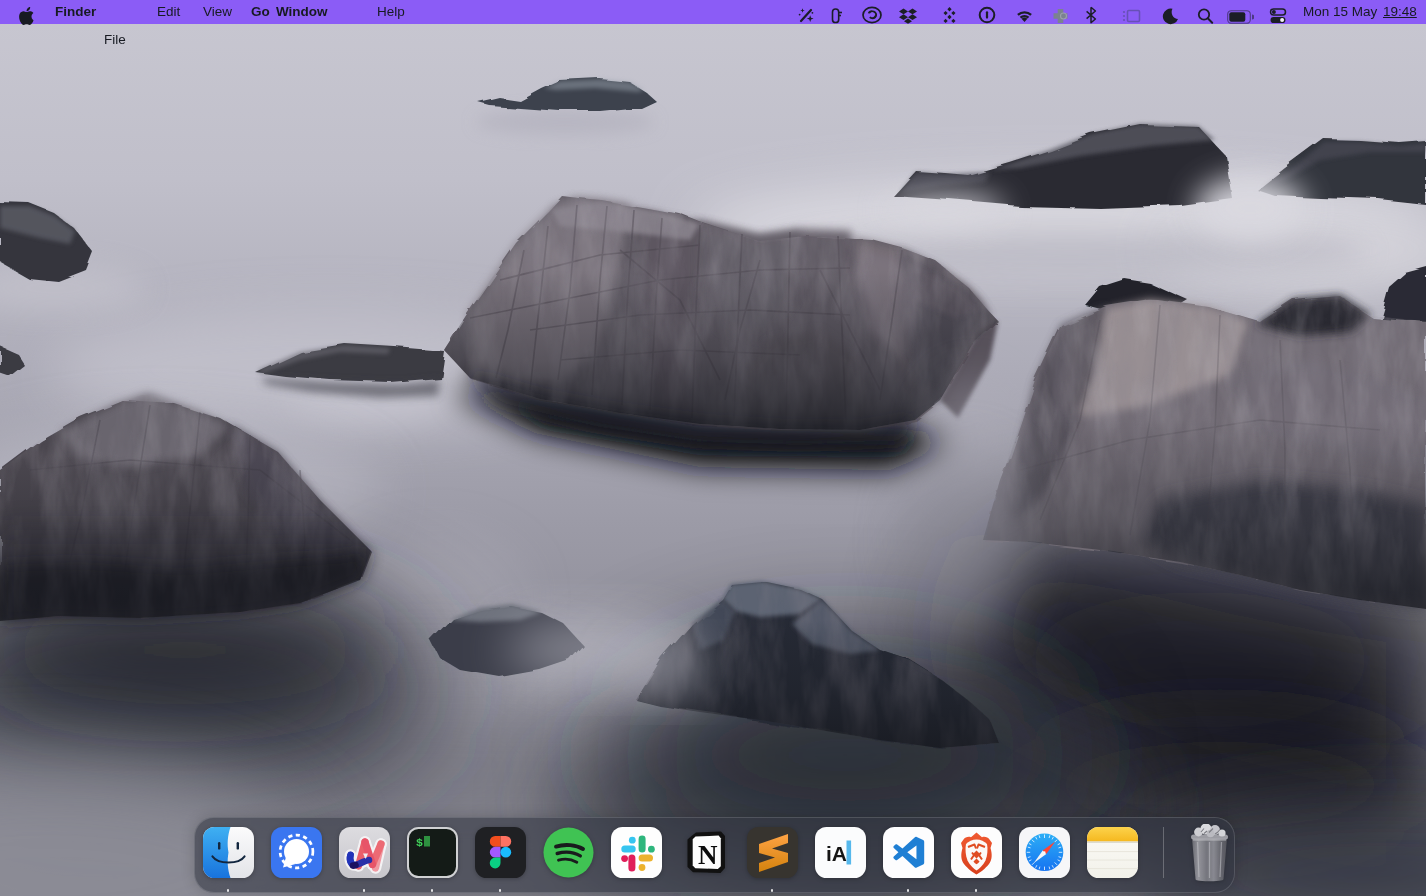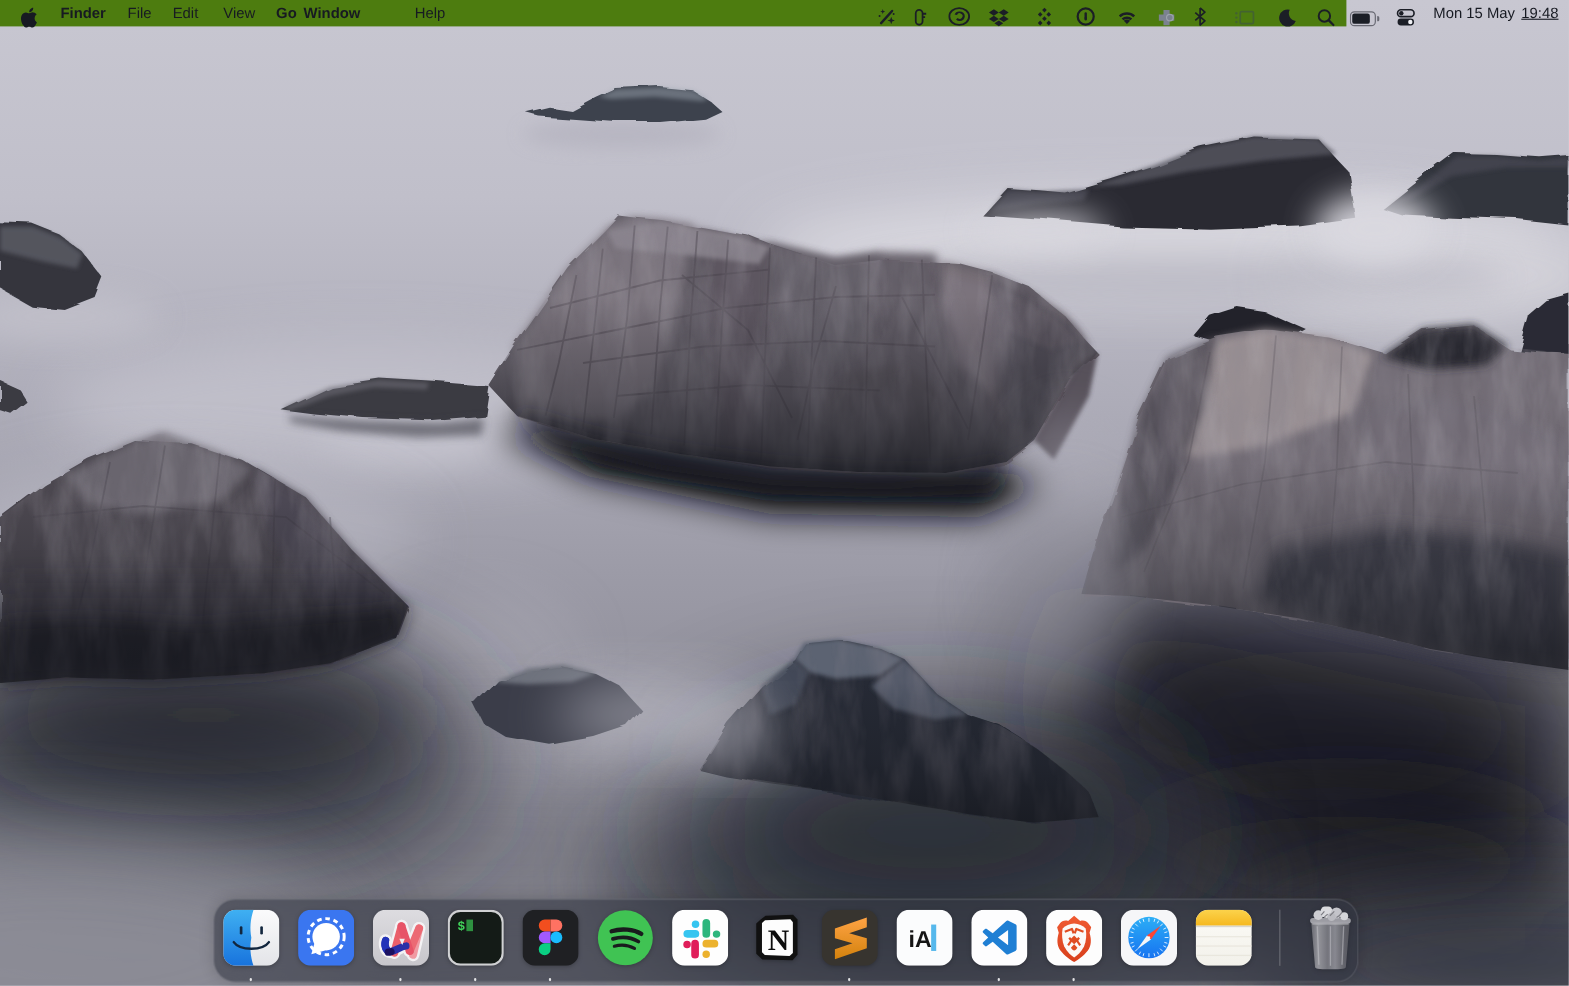--- a/index.html
+++ b/index.html
@@ -1,21 +1,21 @@
 <!DOCTYPE html>
 <html><head>
 <meta charset="utf-8">
 <style>
   html,body{margin:0;padding:0;width:1426px;height:896px;overflow:hidden;
     font-family:"Liberation Sans",sans-serif;}
   #stage{position:absolute;inset:0;width:1426px;height:896px;background:#b9b8c3;}
   #wall{position:absolute;left:0;top:0;}
   
-  #menubar{position:absolute;left:0;top:0;width:1224px;height:24px;
-    background:#4d7c0f;display:flex;align-items:center;
+  #menubar{position:absolute;left:0;top:0;width:1426px;height:24px;
+    background:#8b5cf6;display:flex;align-items:center;
     font-size:13.5px;color:#171a22;}
   #menubar .l{position:absolute;top:0;height:24px;line-height:24px;white-space:nowrap;}
   
   #dock{position:absolute;left:194px;top:817px;width:1041px;height:76px;
     border-radius:20px;background:rgba(50,53,66,0.58);
     box-shadow:inset 0 0 0 1px rgba(255,255,255,0.14), 0 0 14px rgba(0,0,0,0.18);
     backdrop-filter:blur(24px);}
   .ic{position:absolute;top:827px;width:51px;height:51px;filter:drop-shadow(0 1.5px 2px rgba(0,0,0,0.25));}
   .dot{position:absolute;top:889px;width:2.6px;height:2.6px;border-radius:1px;
     background:rgba(255,255,255,0.85);}
@@ -273,21 +273,21 @@
       <ellipse cx="965" cy="540" rx="60" ry="90" fill="#8e8d99" opacity="0.5" filter="url(#b25)"></ellipse>
     </g>
   </svg>
 
   <div id="menubar">
     <svg class="l" style="left:19px;top:3.5px" width="15" height="17" viewBox="0 0 12.5 15.3">
       <path fill="#171a22" d="M10.4,8.1c0-1.9,1.6-2.8,1.6-2.9C11.1,3.9,9.7,3.7,9.2,3.7C8,3.6,6.9,4.4,6.3,4.4 c-0.6,0-1.5-0.7-2.5-0.7c-1.3,0-2.5,0.8-3.1,1.9c-1.3,2.3-0.3,5.8,0.9,7.7c0.6,0.9,1.4,2,2.3,1.9c0.9,0,1.3-0.6,2.4-0.6 c1.1,0,1.5,0.6,2.5,0.6c1,0,1.7-0.9,2.3-1.9c0.7-1.1,1-2.1,1-2.2C12.1,11.1,10.4,10.4,10.4,8.1z"></path>
       <path fill="#171a22" d="M8.6,2.5C9.1,1.9,9.4,1,9.3,0.1C8.5,0.1,7.6,0.6,7.1,1.3C6.6,1.8,6.2,2.8,6.3,3.6 C7.2,3.7,8.1,3.2,8.6,2.5z"></path>
     </svg>
     <span class="l" style="left:55px;font-weight:bold;">Finder</span>
-    <span class="l" style="left:116px;">File</span>
+    <span class="l" style="left:104px;margin-top:28px;">File</span>
     <span class="l" style="left:157px;">Edit</span>
     <span class="l" style="left:203px;text-align:right;">View</span>
     <span class="l" style="left:251px;font-weight:bold;">Go</span>
     <span class="l" style="left:276px;font-weight:bold;">Window</span>
     <span class="l" style="left:377px;">Help</span>
 
     <svg class="l" style="left:797px;top:3px" width="18" height="18" viewBox="0 0 18 18" fill="#1b1e26">
       <path d="M4,15 L14,4" stroke="#1b1e26" stroke-width="2.2" stroke-linecap="round" fill="none"></path>
       <path d="M5.5,2.2 L6.1,3.9 L7.8,4.5 L6.1,5.1 L5.5,6.8 L4.9,5.1 L3.2,4.5 L4.9,3.9 Z"></path>
       <path d="M13.2,9.2 L14.1,11.7 L16.6,12.6 L14.1,13.5 L13.2,16 L12.3,13.5 L9.8,12.6 L12.3,11.7 Z"></path>

